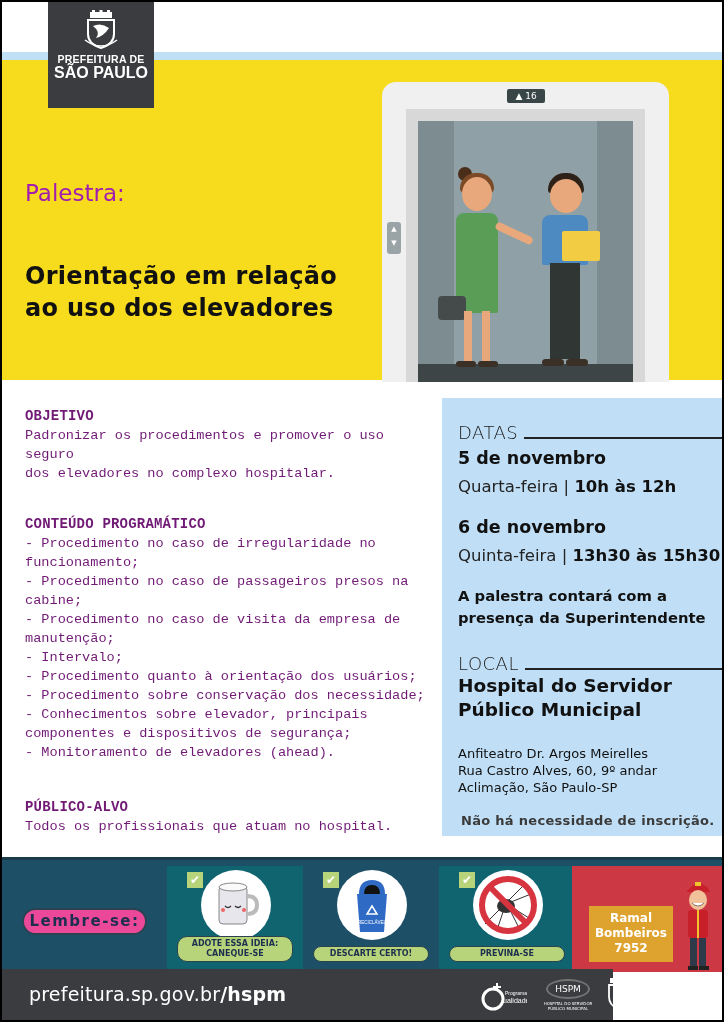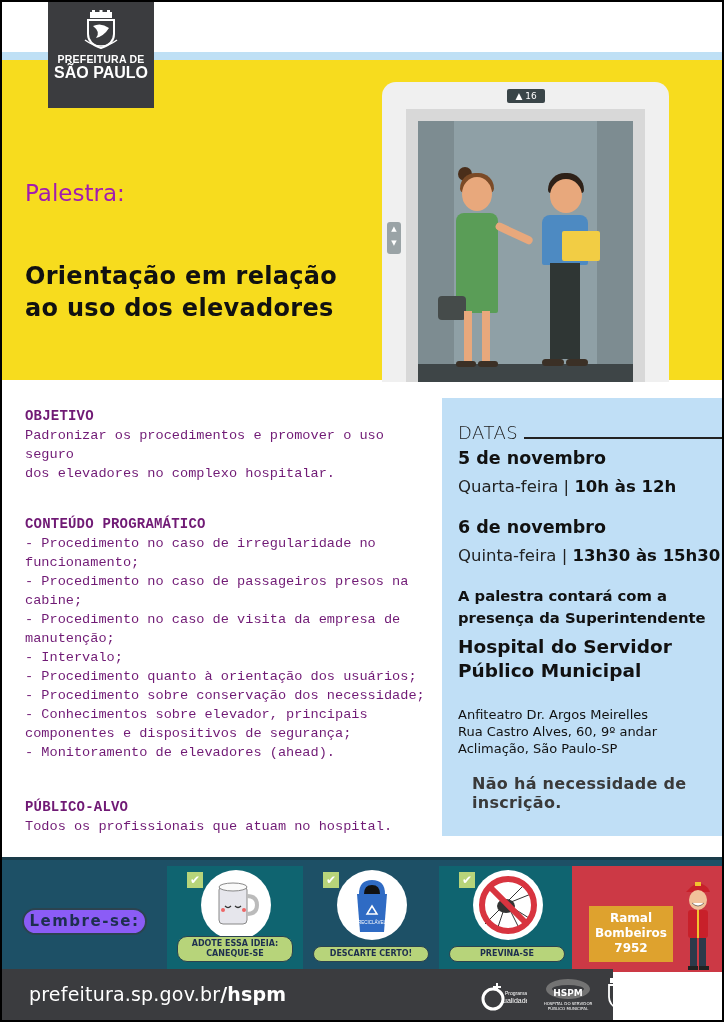--- a/index.html
+++ b/index.html
@@ -51,45 +51,45 @@
     .sec p { white-space: pre-line; }
     .right-col { position: absolute; left: 440px; top: 396px; width: 280px; height: 438px; background: #c0dff6; padding: 24px 0 0 16px; color: #111; }
     .rc-label { display: flex; align-items: flex-end; font-size: 18px; font-weight: 300; letter-spacing: 0.5px; color: #222; }
     .rc-label .line { flex: 1; height: 2px; background: #222; margin-left: 6px; margin-bottom: 4px; }
     .rc-date { font-size: 17.5px; font-weight: bold; margin-top: 5px; }
     .rc-time { font-size: 16.5px; color: #222; margin-top: 9px; }
     .rc-time b { font-weight: bold; color: #111; }
     .rc-gap { height: 16px; }
     .rc-note { font-size: 14.8px; font-weight: bold; line-height: 22px; margin-top: 20px; }
     .rc-local { margin-top: 24px; }
-    .rc-hosp { font-size: 18.5px; font-weight: bold; line-height: 24px; margin-top: 6px; }
+    .rc-hosp { font-size: 18.5px; font-weight: bold; line-height: 24px; }
     .rc-addr { font-size: 13px; line-height: 17px; margin-top: 23px; }
-    .rc-nonreg { font-size: 16px; font-weight: bold; color: #3a3a3a; margin-top: 17px; margin-left: 14px; letter-spacing: 0.3px; }
+    .rc-nonreg { font-size: 13px; font-weight: bold; color: #3a3a3a; margin-top: 17px; margin-left: 3px; letter-spacing: 0.3px; }
 
     
     .band { position: absolute; left: 0; top: 855px; width: 720px; height: 112px; background: #1d5066; border-top: 3px solid #1a3c4a; }
-    .lembre { position: absolute; left: 20px; top: 48px; width: 125px; height: 27px; background: #8b5cf6; border-radius: 14px; border: 2px solid #2b4350; color: #1d2f4f; font-weight: bold; font-size: 15px; text-align: center; line-height: 23px; letter-spacing: 1.5px; }
+    .lembre { position: absolute; left: 20px; top: 48px; width: 125px; height: 27px; background: #ec4899; border-radius: 14px; border: 2px solid #2b4350; color: #1d2f4f; font-weight: bold; font-size: 15px; text-align: center; line-height: 23px; letter-spacing: 1.5px; }
     .tip { position: absolute; top: 6px; width: 136px; height: 106px; }
     .tip-bg-a { background: #0f6470; }
     .tip-bg-b { background: #1d5066; }
     .tip .circle { position: absolute; left: 34px; top: 4px; width: 70px; height: 70px; border-radius: 50%; background: #fff; }
     .tip .check { position: absolute; left: 20px; top: 6px; width: 16px; height: 16px; background: #b7d47a; color: #fff; font-size: 12px; line-height: 16px; text-align: center; font-weight: bold; }
     .tip .pill { position: absolute; left: 10px; right: 10px; bottom: 10px; background: #b7d47a; border-radius: 10px; border: 1.5px solid #2b4350; color: #1d2f4f; font-weight: bold; font-size: 8px; line-height: 10px; text-align: center; padding: 2px 4px; }
     .ramal-panel { position: absolute; left: 570px; top: 6px; width: 150px; height: 106px; background: #cc3945; }
     .ramal-box { position: absolute; left: 17px; top: 40px; width: 84px; height: 56px; background: #dea22e; color: #fff; font-weight: bold; font-size: 12px; text-align: center; line-height: 15px; padding-top: 5px; }
     .fireman { position: absolute; left: 108px; top: 12px; width: 36px; height: 94px; }
 
     
     .footer { position: absolute; left: 0; top: 967px; width: 611px; height: 51px; background: #3b3c3f; }
     .url { position: absolute; left: 27px; top: 14px; color: #fff; font-size: 19px; letter-spacing: 0.2px; }
     .url b { font-weight: bold; }
     .flogo { position: absolute; color: #fff; text-align: center; }
     .q-logo { left: 475px; top: 10px; width: 50px; height: 34px; font-size: 6px; }
     .hspm-logo { left: 540px; top: 10px; width: 52px; height: 34px; }
-    .hspm-oval { width: 44px; height: 20px; border: 6px solid #737373; border-radius: 50%; margin: 0 auto; font-size: 9px; font-weight: bold; line-height: 16px; }
+    .hspm-oval { width: 44px; height: 20px; border: 2px solid #737373; border-radius: 50%; margin: 0 auto; font-size: 9px; font-weight: normal; line-height: 16px; }
     .hspm-sub { font-size: 4px; line-height: 5px; margin-top: 2px; }
     .sp-logo { left: 605px; top: 8px; width: 112px; height: 38px; text-align: left; }
     .sp-crest { position: absolute; left: 0; top: 0; width: 22px; height: 34px; }
     .sp-l1 { position: absolute; left: 30px; top: 5px; font-family: "Liberation Sans", sans-serif; font-weight: bold; font-size: 10.5px; }
     .sp-l2 { position: absolute; left: 30px; top: 17px; font-family: "Liberation Sans", sans-serif; font-weight: bold; font-size: 16px; }
   </style>
 </head>
 <body>
 
 <div class="page">
@@ -192,20 +192,24 @@
     <div class="rc-gap"></div>
     <div class="rc-date">6 de novembro</div>
     <div class="rc-time">
       <span>Quinta-feira |</span>
       <b>13h30 às 15h30</b>
     </div>
     <div class="rc-note">
       <div>A palestra contará com a</div>
       <div>presença da Superintendente</div>
     </div>
+    <div class="rc-label rc-local">
+      <span>LOCAL</span>
+      <span class="line"></span>
+    </div>
     <div class="rc-hosp">
       <div>Hospital do Servidor</div>
       <div>Público Municipal</div>
     </div>
     <div class="rc-addr">
       <div>Anfiteatro Dr. Argos Meirelles</div>
       <div>Rua Castro Alves, 60, 9º andar</div>
       <div>Aclimação, São Paulo-SP</div>
     </div>
     <div class="rc-nonreg">Não há necessidade de inscrição.</div>

